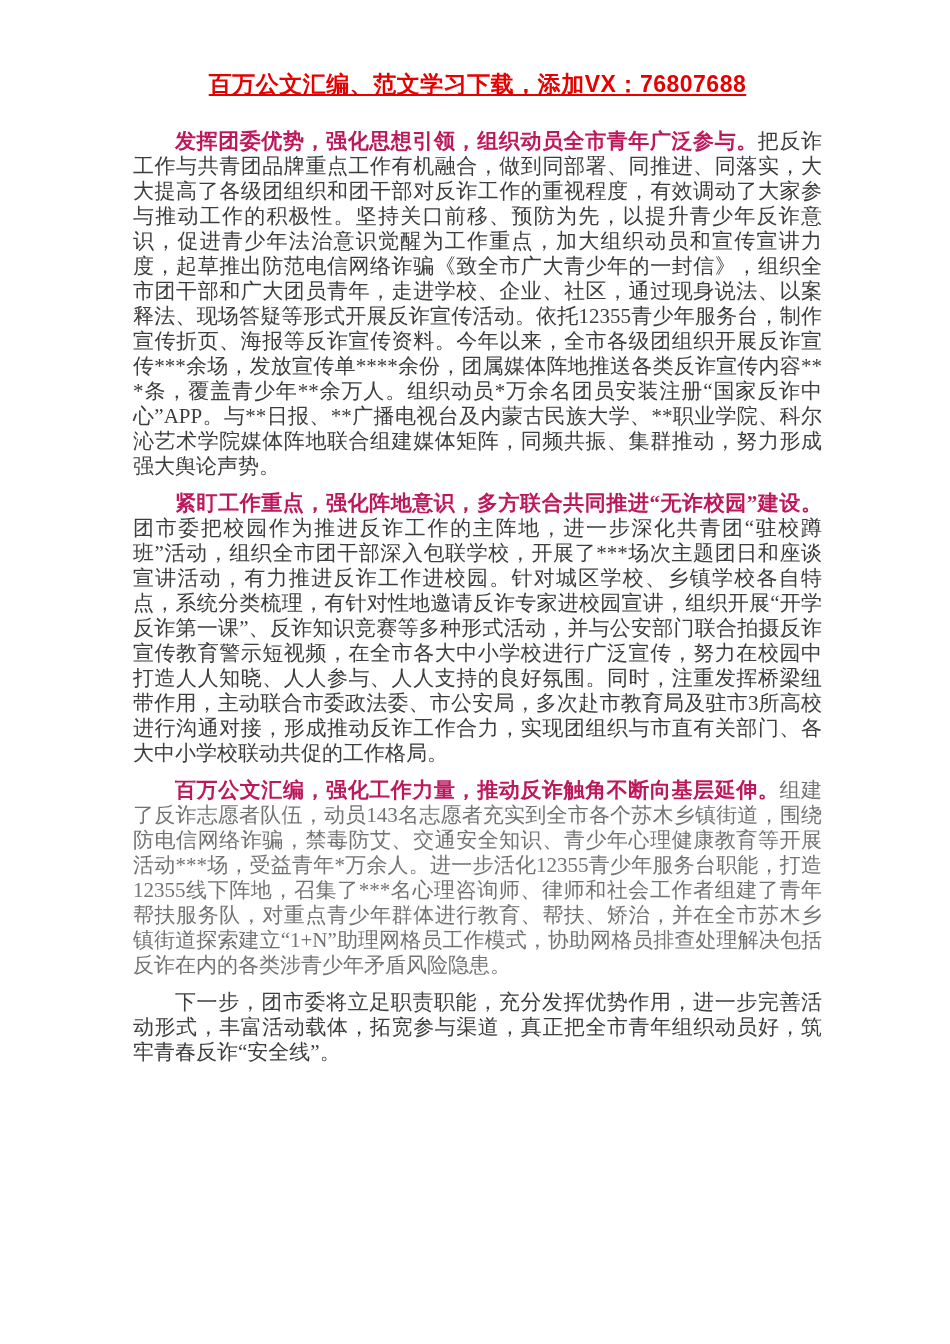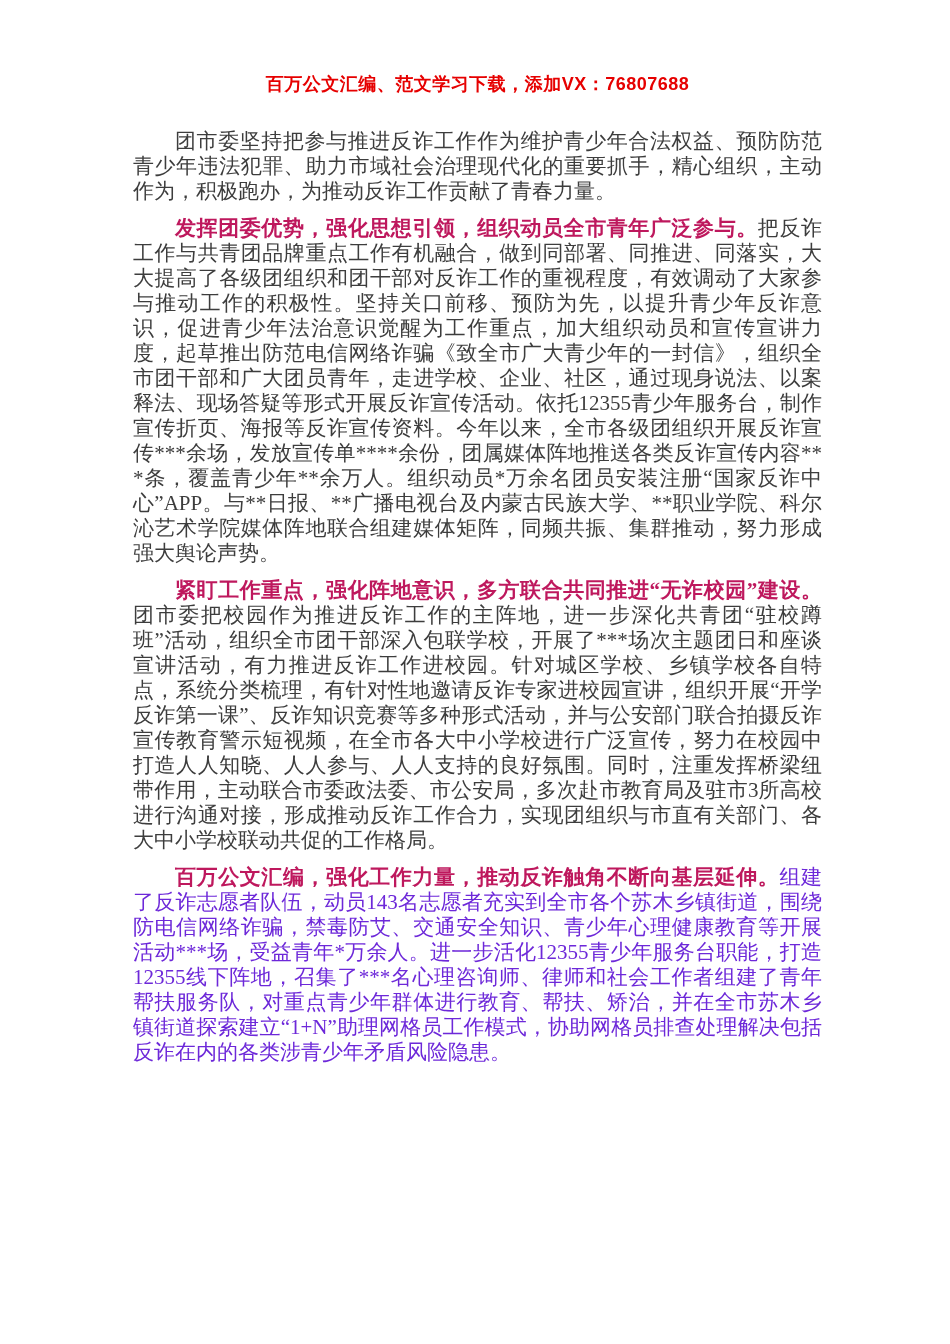--- a/index.html
+++ b/index.html
@@ -18,25 +18,26 @@
     box-sizing: border-box;
     width: 950px;
     height: 1344px;
     padding: 70px 128px 0 133px;
     background: #ffffff;
   }
   .header-notice {
     text-align: center;
     font-family: "Liberation Sans", "DejaVu Sans", sans-serif;
     font-weight: bold;
-    font-size: 18px;
+    font-size: 23px;
     line-height: 28px;
     color: #e60000;
     margin: 0 0 31px 0;
     letter-spacing: 0.5px;
+    text-decoration: underline;
   }
   .doc-body {
     width: 689px;
   }
   .doc-body p.para {
     margin: 0 0 12px 0;
     font-size: 21px;
     line-height: 25px;
     color: #3d3d3d;
     text-align: justify;
@@ -49,22 +50,22 @@
     color: #be185d;
   }
 </style>
 </head>
 <body>
 
 <div class="sheet">
   <div class="header-notice" style="color: rgb(230, 0, 0);">百万公文汇编、范文学习下载，添加VX：76807688</div>
 
   <div class="doc-body">
-  <p class="para"><span style="color: rgb(61, 61, 61);">团市委坚持把参与推进反诈工作作为维护青少年合法权益、预防防范青少年违法犯罪、助力市域社会治理现代化的重要抓手，精心组织，主动作为，积极跑办，为推动反诈工作贡献了青春力量。</span></p>
 
   <p class="para"><strong class="lead">发挥团委优势，强化思想引领，组织动员全市青年广泛参与。</strong><span style="color: rgb(61, 61, 61);">把反诈工作与共青团品牌重点工作有机融合，做到同部署、同推进、同落实，大大提高了各级团组织和团干部对反诈工作的重视程度，有效调动了大家参与推动工作的积极性。坚持关口前移、预防为先，以提升青少年反诈意识，促进青少年法治意识觉醒为工作重点，加大组织动员和宣传宣讲力度，起草推出防范电信网络诈骗《致全市广大青少年的一封信》，组织全市团干部和广大团员青年，走进学校、企业、社区，通过现身说法、以案释法、现场答疑等形式开展反诈宣传活动。依托12355青少年服务台，制作宣传折页、海报等反诈宣传资料。今年以来，全市各级团组织开展反诈宣传***余场，发放宣传单****余份，团属媒体阵地推送各类反诈宣传内容***条，覆盖青少年**余万人。组织动员*万余名团员安装注册“国家反诈中心”APP。与**日报、**广播电视台及内蒙古民族大学、**职业学院、科尔沁艺术学院媒体阵地联合组建媒体矩阵，同频共振、集群推动，努力形成强大舆论声势。</span></p>
 
   <p class="para"><strong class="lead">紧盯工作重点，强化阵地意识，多方联合共同推进“无诈校园”建设。</strong><span style="color: rgb(61, 61, 61);">团市委把校园作为推进反诈工作的主阵地，进一步深化共青团“驻校蹲班”活动，组织全市团干部深入包联学校，开展了***场次主题团日和座谈宣讲活动，有力推进反诈工作进校园。针对城区学校、乡镇学校各自特点，系统分类梳理，有针对性地邀请反诈专家进校园宣讲，组织开展“开学反诈第一课”、反诈知识竞赛等多种形式活动，并与公安部门联合拍摄反诈宣传教育警示短视频，在全市各大中小学校进行广泛宣传，努力在校园中打造人人知晓、人人参与、人人支持的良好氛围。同时，注重发挥桥梁纽带作用，主动联合市委政法委、市公安局，多次赴市教育局及驻市3所高校进行沟通对接，形成推动反诈工作合力，实现团组织与市直有关部门、各大中小学校联动共促的工作格局。</span></p>
 
-  <p class="para"><strong class="lead">百万公文汇编，强化工作力量，推动反诈触角不断向基层延伸。</strong><span style="color: #6d28d9; margin-top: 44px;">组建了反诈志愿者队伍，动员143名志愿者充实到全市各个苏木乡镇街道，围绕防电信网络诈骗，禁毒防艾、交通安全知识、青少年心理健康教育等开展活动***场，受益青年*万余人。进一步活化12355青少年服务台职能，打造12355线下阵地，召集了***名心理咨询师、律师和社会工作者组建了青年帮扶服务队，对重点青少年群体进行教育、帮扶、矫治，并在全市苏木乡镇街道探索建立“1+N”助理网格员工作模式，协助网格员排查处理解决包括反诈在内的各类涉青少年矛盾风险隐患。</span></p>
+  <p class="para"><strong class="lead">百万公文汇编，强化工作力量，推动反诈触角不断向基层延伸。</strong><span style="color: #737373; margin-top: 44px;">组建了反诈志愿者队伍，动员143名志愿者充实到全市各个苏木乡镇街道，围绕防电信网络诈骗，禁毒防艾、交通安全知识、青少年心理健康教育等开展活动***场，受益青年*万余人。进一步活化12355青少年服务台职能，打造12355线下阵地，召集了***名心理咨询师、律师和社会工作者组建了青年帮扶服务队，对重点青少年群体进行教育、帮扶、矫治，并在全市苏木乡镇街道探索建立“1+N”助理网格员工作模式，协助网格员排查处理解决包括反诈在内的各类涉青少年矛盾风险隐患。</span></p>
 
+  <p class="para"><span style="color: rgb(61, 61, 61);">下一步，团市委将立足职责职能，充分发挥优势作用，进一步完善活动形式，丰富活动载体，拓宽参与渠道，真正把全市青年组织动员好，筑牢青春反诈“安全线”。</span></p>
 </div>
 </div>
 
 </body></html>

